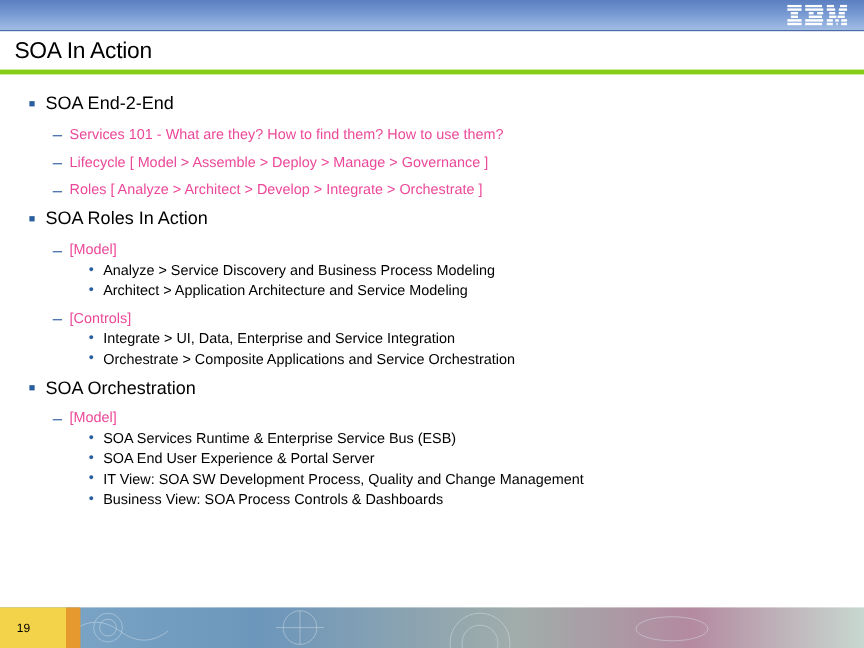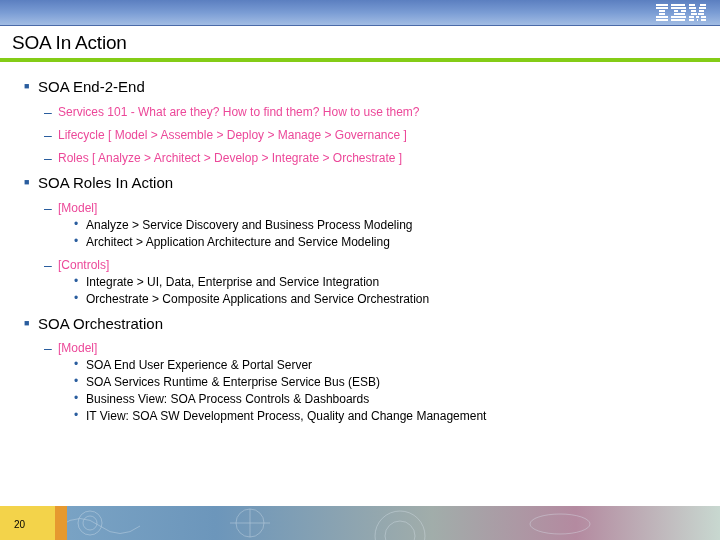--- a/index.html
+++ b/index.html
@@ -69,24 +69,24 @@
   <div class="lvl1">SOA Roles In Action</div>
   <div class="lvl2">[Model]</div>
   <div class="lvl3">Analyze &gt; Service Discovery and Business Process Modeling</div>
   <div class="lvl3">Architect &gt; Application Architecture and Service Modeling</div>
   <div class="lvl2">[Controls]</div>
   <div class="lvl3">Integrate &gt; UI, Data, Enterprise and Service Integration</div>
   <div class="lvl3">Orchestrate &gt; Composite Applications and Service Orchestration</div>
 
   <div class="lvl1">SOA Orchestration</div>
   <div class="lvl2">[Model]</div>
+  <div class="lvl3">SOA Services Runtime &amp; Enterprise Service Bus (ESB)</div>
   <div class="lvl3">SOA End User Experience &amp; Portal Server</div>
-  <div class="lvl3">SOA Services Runtime &amp; Enterprise Service Bus (ESB)</div>
+  <div class="lvl3">IT View: SOA SW Development Process, Quality and Change Management</div>
   <div class="lvl3">Business View: SOA Process Controls &amp; Dashboards</div>
-  <div class="lvl3">IT View: SOA SW Development Process, Quality and Change Management</div>
 
 </div>
 
 <div class="bottom-strip">
   <svg width="720" height="34" viewBox="0 0 720 34" preserveAspectRatio="none">
     <rect x="0" y="0" width="720" height="34" fill="url(#bg)"></rect>
     <defs>
       <linearGradient id="bg" x1="0" y1="0" x2="1" y2="0">
         <stop offset="0%" stop-color="#7fa8c8"></stop>
         <stop offset="30%" stop-color="#6c96bb"></stop>
@@ -102,13 +102,13 @@
       <circle cx="250" cy="17" r="14"></circle>
         <path d="M230,17 L270,17 M250,3 L250,31"></path>
       <circle cx="400" cy="30" r="25"></circle>
         <circle cx="400" cy="30" r="15"></circle>
       <ellipse cx="560" cy="18" rx="30" ry="10"></ellipse>
     </g>
     <rect x="0" y="0" width="55" height="34" fill="#f3d34a"></rect>
     <rect x="55" y="0" width="12" height="34" fill="#e6992f"></rect>
   </svg>
 </div>
-<div class="page-num">20</div>
+<div class="page-num">19</div>
 
 </body></html>

